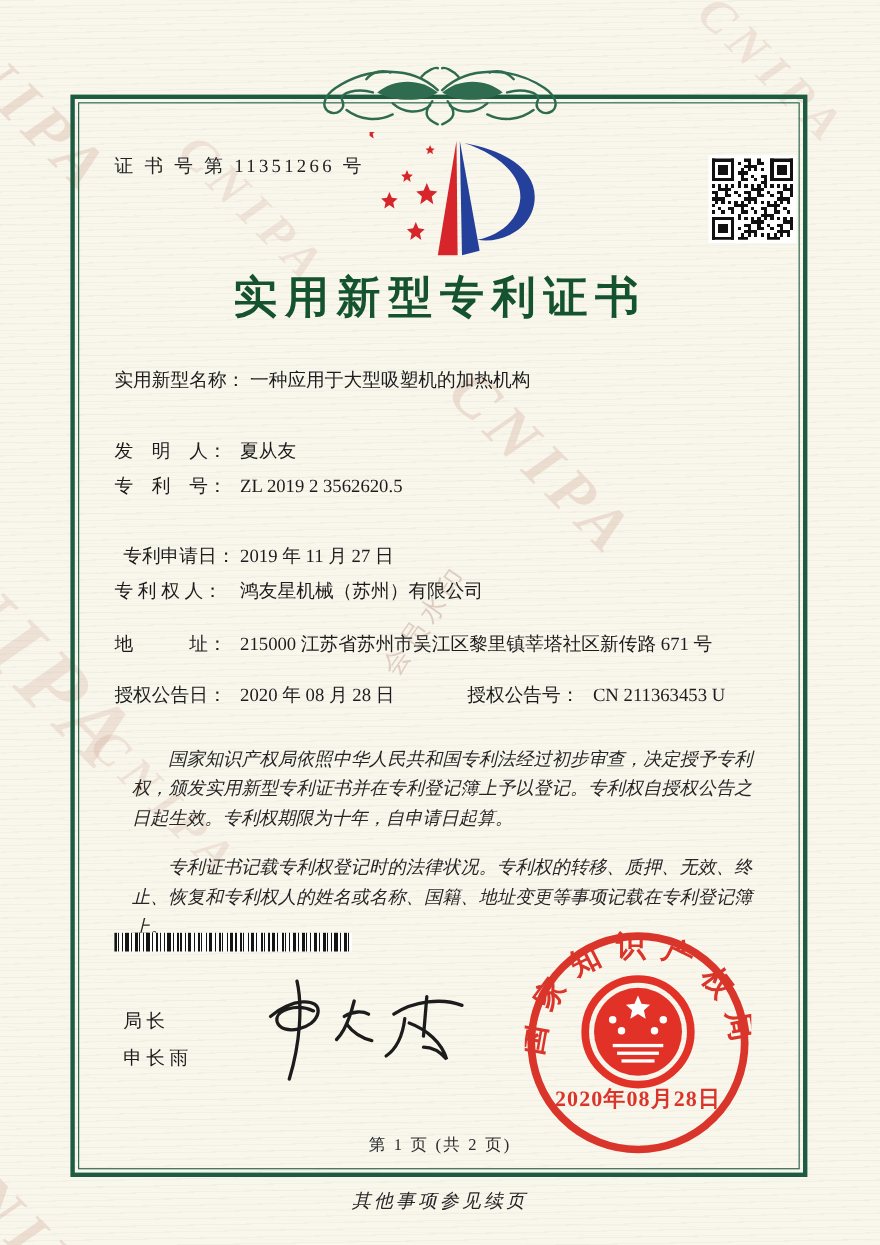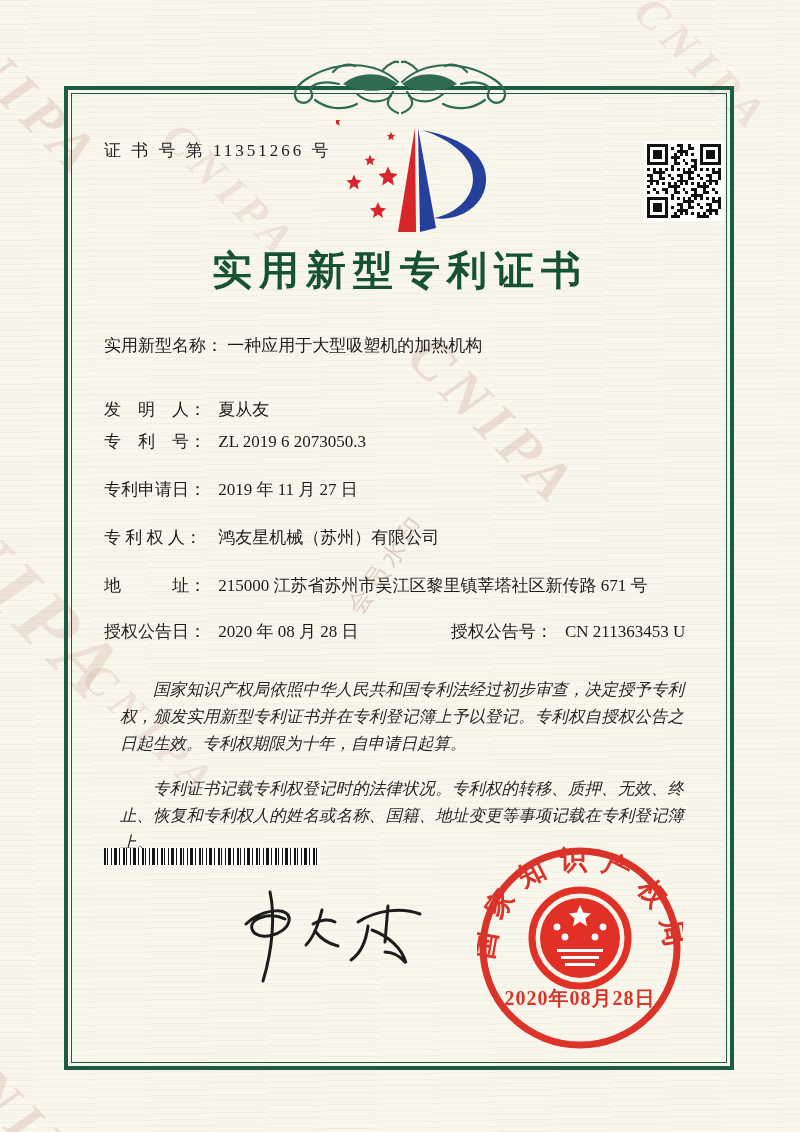--- a/index.html
+++ b/index.html
@@ -25,21 +25,21 @@
   .cert-no{position:absolute;left:104px;top:139px;font-size:17px;letter-spacing:3px;color:#222;}
   .logo{position:absolute;left:336px;top:120px;}
   .qr{position:absolute;left:644px;top:141px;width:74px;height:74px;background:#fff;padding:3px;}
   .title{position:absolute;left:0;top:243px;width:100%;text-align:center;
       font-size:40px;font-weight:bold;letter-spacing:7px;color:#14532d;}
   
   .fields{position:absolute;left:104px;top:334px;width:600px;font-size:17px;color:#1c1c1c;}
   .field-row{position:absolute;left:0;white-space:nowrap;}
   .f-label{display:inline-block;min-width:110px;white-space:pre;}
   .f-value{white-space:pre;}
-  .grant-label2{margin-left:88px;}
+  .grant-label2{margin-left:62px;}
   
   .body-text{position:absolute;left:102px;top:658px;width:600px;font-size:16.5px;line-height:27px;
       font-style:italic;color:#262626;text-align:justify;}
   .body-text p{margin:18px;text-indent:2em;}
   
   .barcode{position:absolute;left:104px;top:848px;width:216px;height:17px;
       background:repeating-linear-gradient(90deg,#141414 0 2px,#fdfdfd 2px 3px,#141414 3px 4px,#fdfdfd 4px 7px,
       #141414 7px 8px,#fdfdfd 8px 10px,#141414 10px 13px,#fdfdfd 13px 15px,#141414 15px 16px,#fdfdfd 16px 19px);}
   
   .signer{position:absolute;left:112px;top:912px;font-family:"Liberation Sans","DejaVu Sans",sans-serif;
@@ -316,23 +316,23 @@
     <div class="field-row" style="top:0;">
       <span class="f-label">实用新型名称：</span>
       <span class="f-value">一种应用于大型吸塑机的加热机构</span>
     </div>
     <div class="field-row" style="top:48px;margin-top:16px;">
       <span class="f-label">发　明　人：</span>
       <span class="f-value">夏从友</span>
     </div>
     <div class="field-row" style="top:96px;">
       <span class="f-label">专　利　号：</span>
-      <span class="f-value">ZL 2019 6 2073050.3</span>
-    </div>
-    <div class="field-row" style="top:144px;">
+      <span class="f-value">ZL 2019 2 3562620.5</span>
+    </div>
+    <div class="field-row" style="top:160px;text-align:right;">
       <span class="f-label">专利申请日：</span>
       <span class="f-value">2019 年 11 月 27 日</span>
     </div>
     <div class="field-row" style="top:192px;">
       <span class="f-label">专 利 权 人：</span>
       <span class="f-value">鸿友星机械（苏州）有限公司</span>
     </div>
     <div class="field-row" style="top:240px;">
       <span class="f-label">地　　　址：</span>
       <span class="f-value">215000 江苏省苏州市吴江区黎里镇莘塔社区新传路 671 号</span>
@@ -345,20 +345,24 @@
     </div>
   </div>
 
   <div class="body-text">
     <p>国家知识产权局依照中华人民共和国专利法经过初步审查，决定授予专利权，颁发实用新型专利证书并在专利登记簿上予以登记。专利权自授权公告之日起生效。专利权期限为十年，自申请日起算。</p>
     <p>专利证书记载专利权登记时的法律状况。专利权的转移、质押、无效、终止、恢复和专利权人的姓名或名称、国籍、地址变更等事项记载在专利登记簿上。</p>
   </div>
 
   <div class="barcode"></div>
 
+  <div class="signer">
+    <div>局长</div>
+    <div>申长雨</div>
+  </div>
 
   <div class="signature">
     <svg width="215" height="105" viewBox="0 0 215 105" fill="none" stroke="#1c1c1c" stroke-width="3" stroke-linecap="round">
       <path d="M28,40 C45,24 74,22 71,37 C68,52 38,58 34,45 C31,34 52,28 67,35"></path>
       <path d="M52,8 C57,30 55,64 45,97"></path>
       <path d="M104,26 C100,42 95,54 88,61"></path>
       <path d="M95,40 C103,35 112,35 117,38"></path>
       <path d="M97,47 C103,55 111,60 120,62"></path>
       <path d="M140,38 C158,26 184,23 202,30"></path>
       <path d="M170,22 L167,58"></path>
@@ -385,13 +389,15 @@
           <circle cx="118" cy="92" r="3.4" fill="#fff"></circle>
           <rect x="80" y="104" width="46" height="3" fill="#fff"></rect>
           <rect x="84" y="111" width="38" height="3" fill="#fff"></rect>
           <rect x="88" y="118" width="30" height="3" fill="#fff"></rect>
         </g>
         <text x="103" y="160" text-anchor="middle" font-family="'Liberation Serif',serif" font-size="20" font-weight="bold" fill="#d8261c" letter-spacing="1">2020年08月28日</text>
       </g>
     </svg>
   </div>
 
+  <div class="page-indicator">第 1 页 (共 2 页)</div>
+  <div class="footer-note">其他事项参见续页</div>
 </div>
 
 </body></html>

